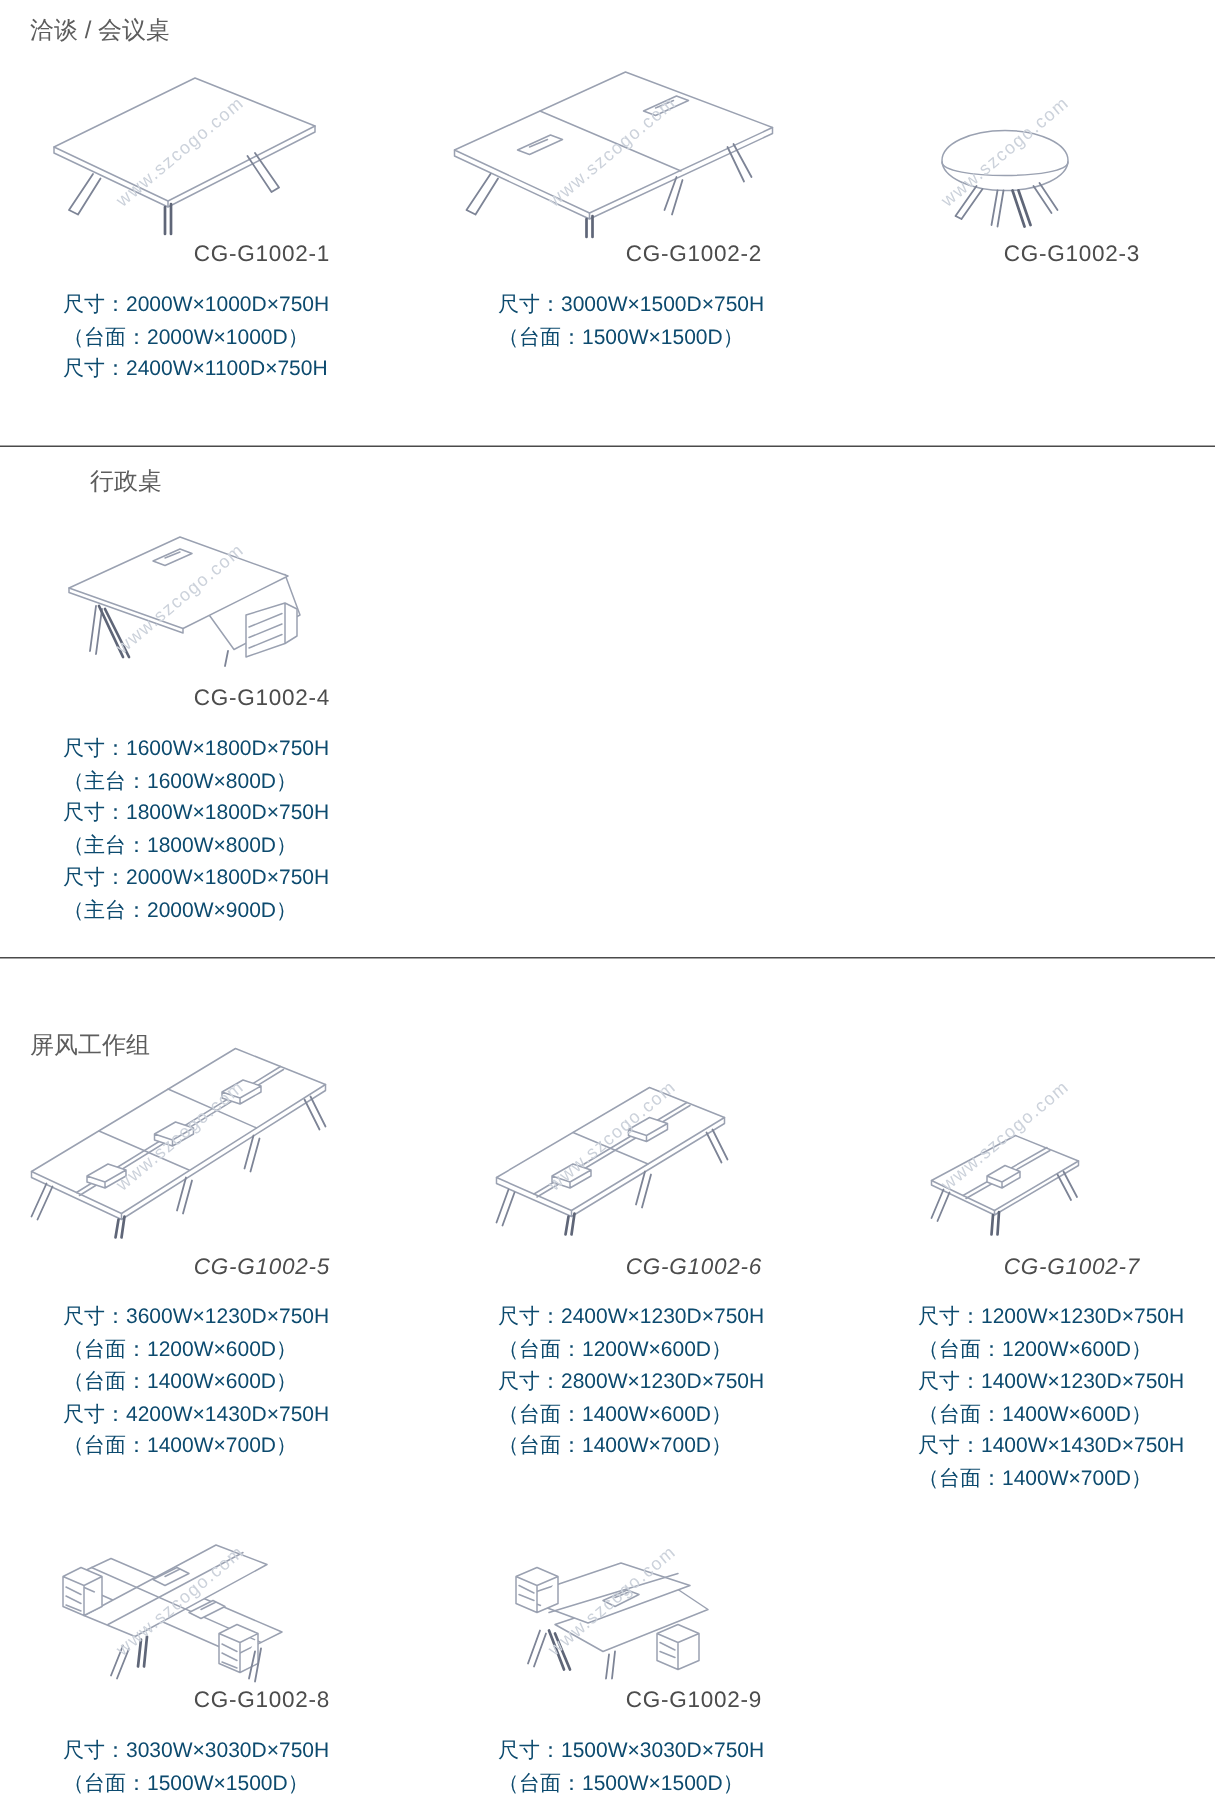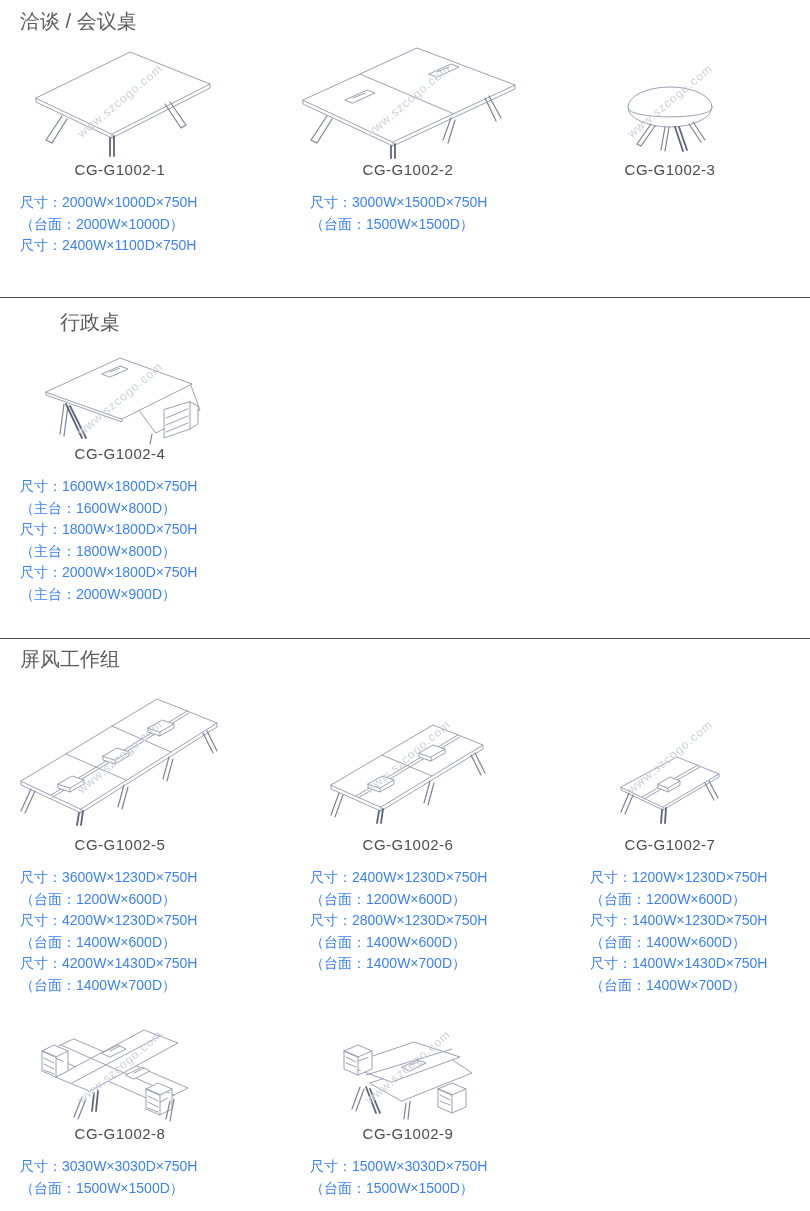--- a/index.html
+++ b/index.html
@@ -6,21 +6,21 @@
   body{
     width:810px;height:1211px;
     position:relative;
     background:#ffffff;
     font-family:"Liberation Sans","DejaVu Sans",sans-serif;
     overflow:hidden;
     color:#4c4c4c;
   }
   .sec-title{
     position:absolute;left:20px;
-    font-size:20px;color:#5d5d5d;line-height:18px;
+    font-size:16px;color:#5d5d5d;line-height:18px;
   }
   .divider{
     position:absolute;left:0;width:810px;height:1px;
     background:#4a4a4a;
   }
   .card{position:absolute;}
   .illus{
     position:relative;
     display:flex;align-items:flex-end;justify-content:center;
     overflow:visible;
@@ -37,28 +37,28 @@
   .illus svg .face{fill:#ffffff;}
   .illus svg .leg{stroke:#5f6678;stroke-width:1.8;}
   .illus svg .tleg{stroke:#7d8496;stroke-width:1.2;}
   .wm{
     position:absolute;left:50%;top:52%;
     transform:translate(-50%,-50%) rotate(-40deg);
     font-size:12px;letter-spacing:1px;white-space:nowrap;
     color:#ccd2db;pointer-events:none;
   }
   .model{
-    text-align:center;font-size:15px;color:#4c4c4c;
+    text-align:right;font-size:15px;color:#4c4c4c;
     letter-spacing:.5px;line-height:18px;
   }
   .row1 .model{margin-top:3px;}
-  .row2 .model{}
-  .row3 .model{margin-top:11px;}
+  .row2 .model{margin-top:12px;}
+  .row3 .model{margin-top:11px;font-style:italic;}
   .row4 .model{margin-top:0;}
-  .specs{margin-top:13px;font-size:14px;color:#3b82f6;}
+  .specs{margin-top:13px;font-size:14px;color:#0c4a6e;margin-left:22px;}
   .specs .spec-line{line-height:21.5px;white-space:pre;}
   .c3 .specs{padding-left:10px;}
   .c2 .specs{padding-left:2px;}
 </style>
 </head>
 <body>
 
 <div class="sec-title" style="top:12px;">洽谈 / 会议桌</div>
 
 <div class="card row1 c1" style="left:20px;top:40px;width:200px;">
@@ -142,21 +142,21 @@
       <div class="spec-line">（主台：1600W×800D）</div>
       <div class="spec-line">尺寸：1800W×1800D×750H</div>
       <div class="spec-line">（主台：1800W×800D）</div>
       <div class="spec-line">尺寸：2000W×1800D×750H</div>
       <div class="spec-line">（主台：2000W×900D）</div>
     </div>
 </div>
 
 <div class="divider" style="top:638px;"></div>
 
-<div class="sec-title" style="top:650px;">屏风工作组</div>
+<div class="sec-title" style="top:689px;">屏风工作组</div>
 
 <div class="card row3 c1" style="left:20px;top:683px;width:200px;">
   <div class="illus">
     <svg width="210" height="142" viewBox="0 0 210 142">
       <path class="face" d="M6,98 L142,16 L202,40 L66,126 Z"></path>
       <path d="M51,71 L111,97 M97,43 L156,69"></path>
       <path d="M36,112 L172,28 M38,114 L174,30"></path>
       <path class="face" d="M43,101 L57,93 L69,97 L55,105 Z M43,101 L43,105 L55,109 L55,105 M69,97 L69,101 L55,109"></path>
       <path class="face" d="M88,73 L102,65 L114,69 L100,77 Z M88,73 L88,77 L100,81 L100,77 M114,69 L114,73 L100,81"></path>
       <path class="face" d="M133,45 L147,37 L159,41 L145,49 Z M133,45 L133,49 L145,53 L145,49 M159,41 L159,45 L145,53"></path>
@@ -166,21 +166,20 @@
       <path class="tleg" d="M109,102 L103,124 M113,104 L107,126"></path>
       <path class="tleg" d="M154,74 L148,96 M158,76 L152,98"></path>
       <path class="tleg" d="M192,48 L202,68 M188,50 L198,70"></path>
     </svg>
     <span class="wm">www.szcogo.com</span>
   </div>
   <div class="model">CG-G1002-5</div>
   <div class="specs">
       <div class="spec-line">尺寸：3600W×1230D×750H</div>
       <div class="spec-line">（台面：1200W×600D）</div>
-      <div class="spec-line">尺寸：4200W×1230D×750H</div>
       <div class="spec-line">（台面：1400W×600D）</div>
       <div class="spec-line">尺寸：4200W×1430D×750H</div>
       <div class="spec-line">（台面：1400W×700D）</div>
     </div>
 </div>
 
 <div class="card row3 c2" style="left:308px;top:683px;width:200px;">
   <div class="illus">
     <svg width="170" height="118" viewBox="0 0 170 118">
       <path class="face" d="M8,78 L110,18 L160,38 L58,100 Z"></path>

